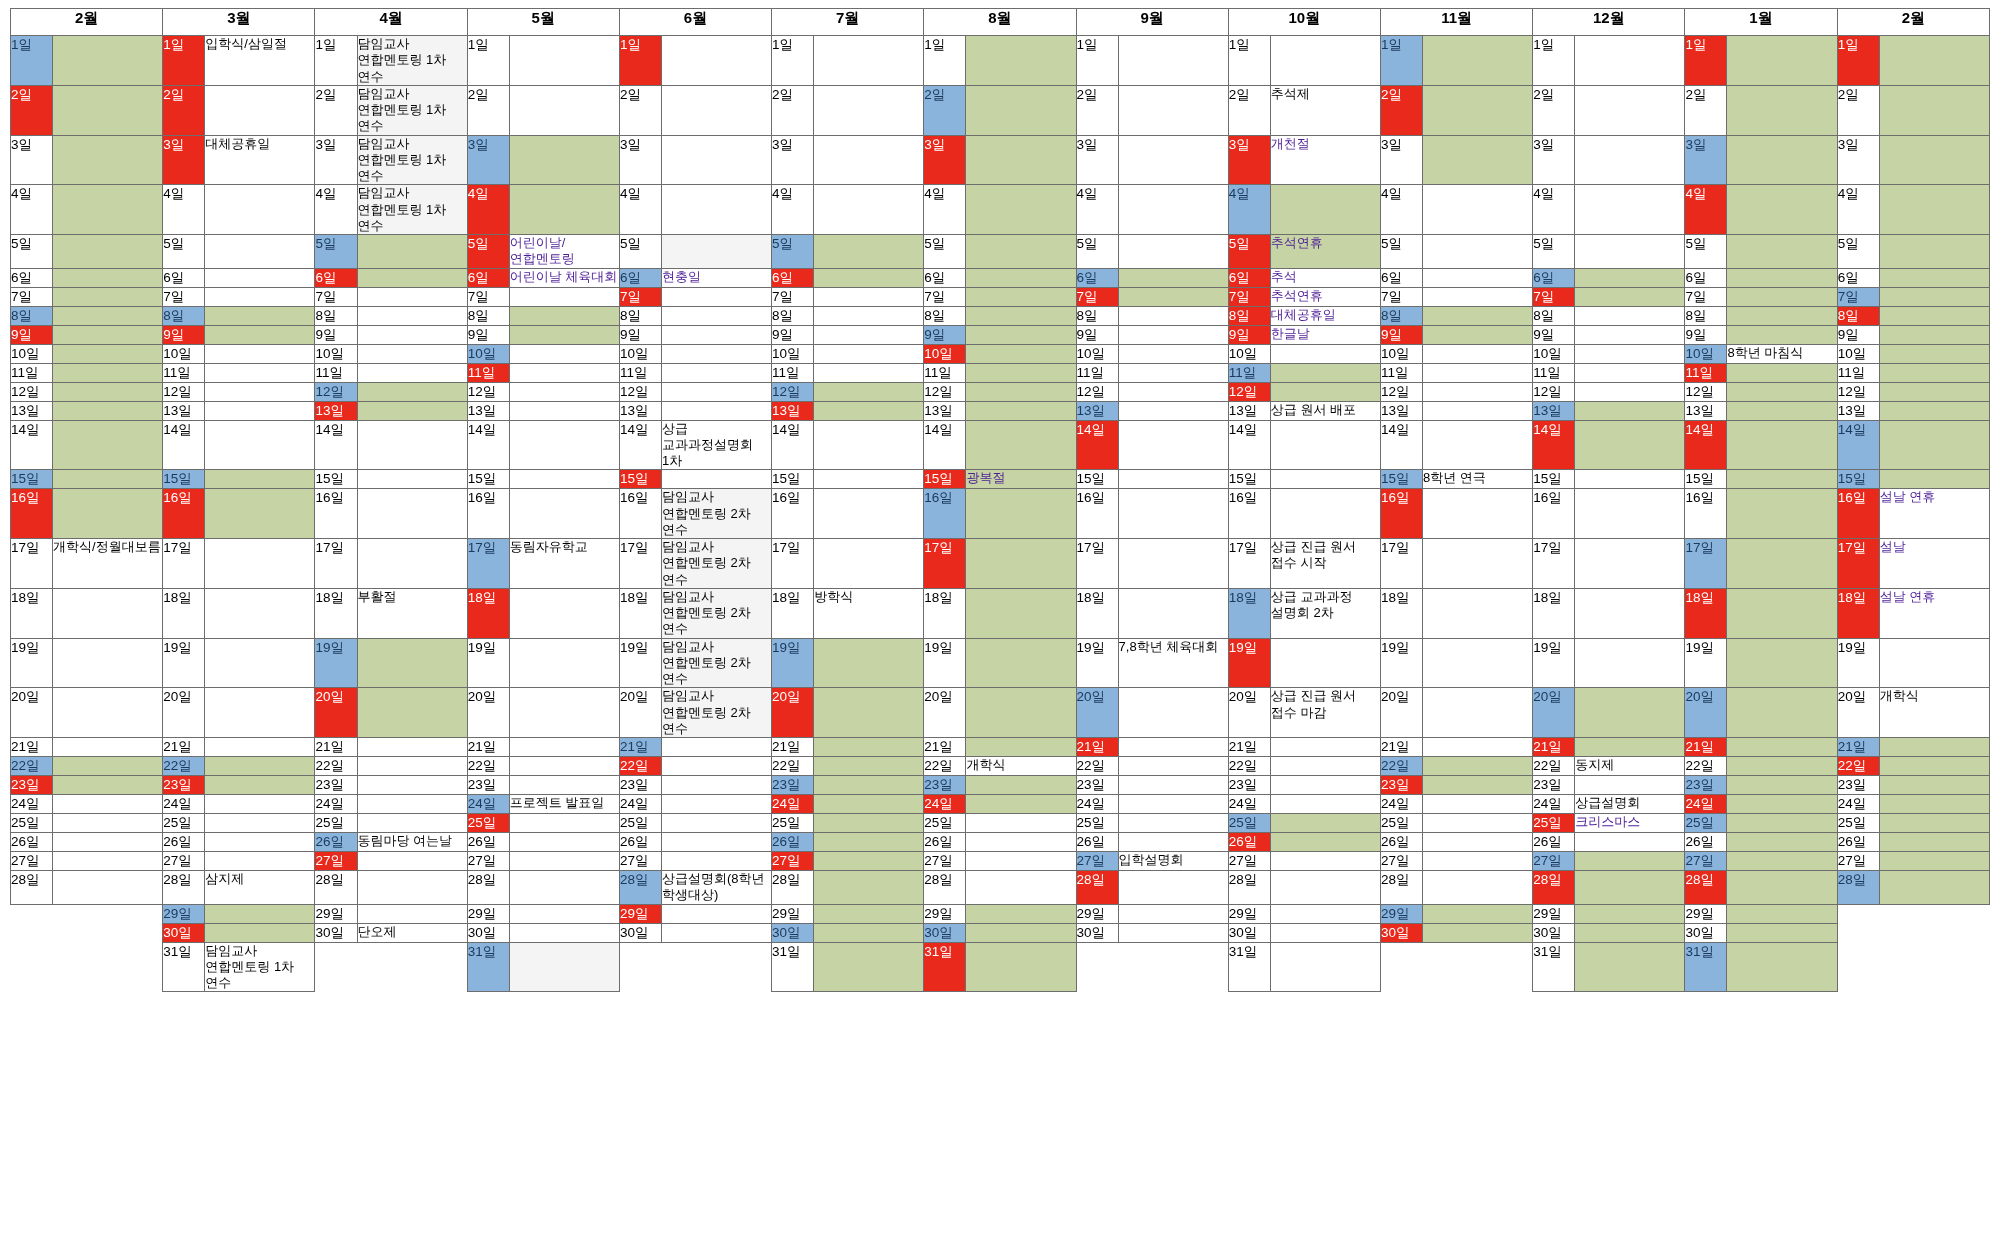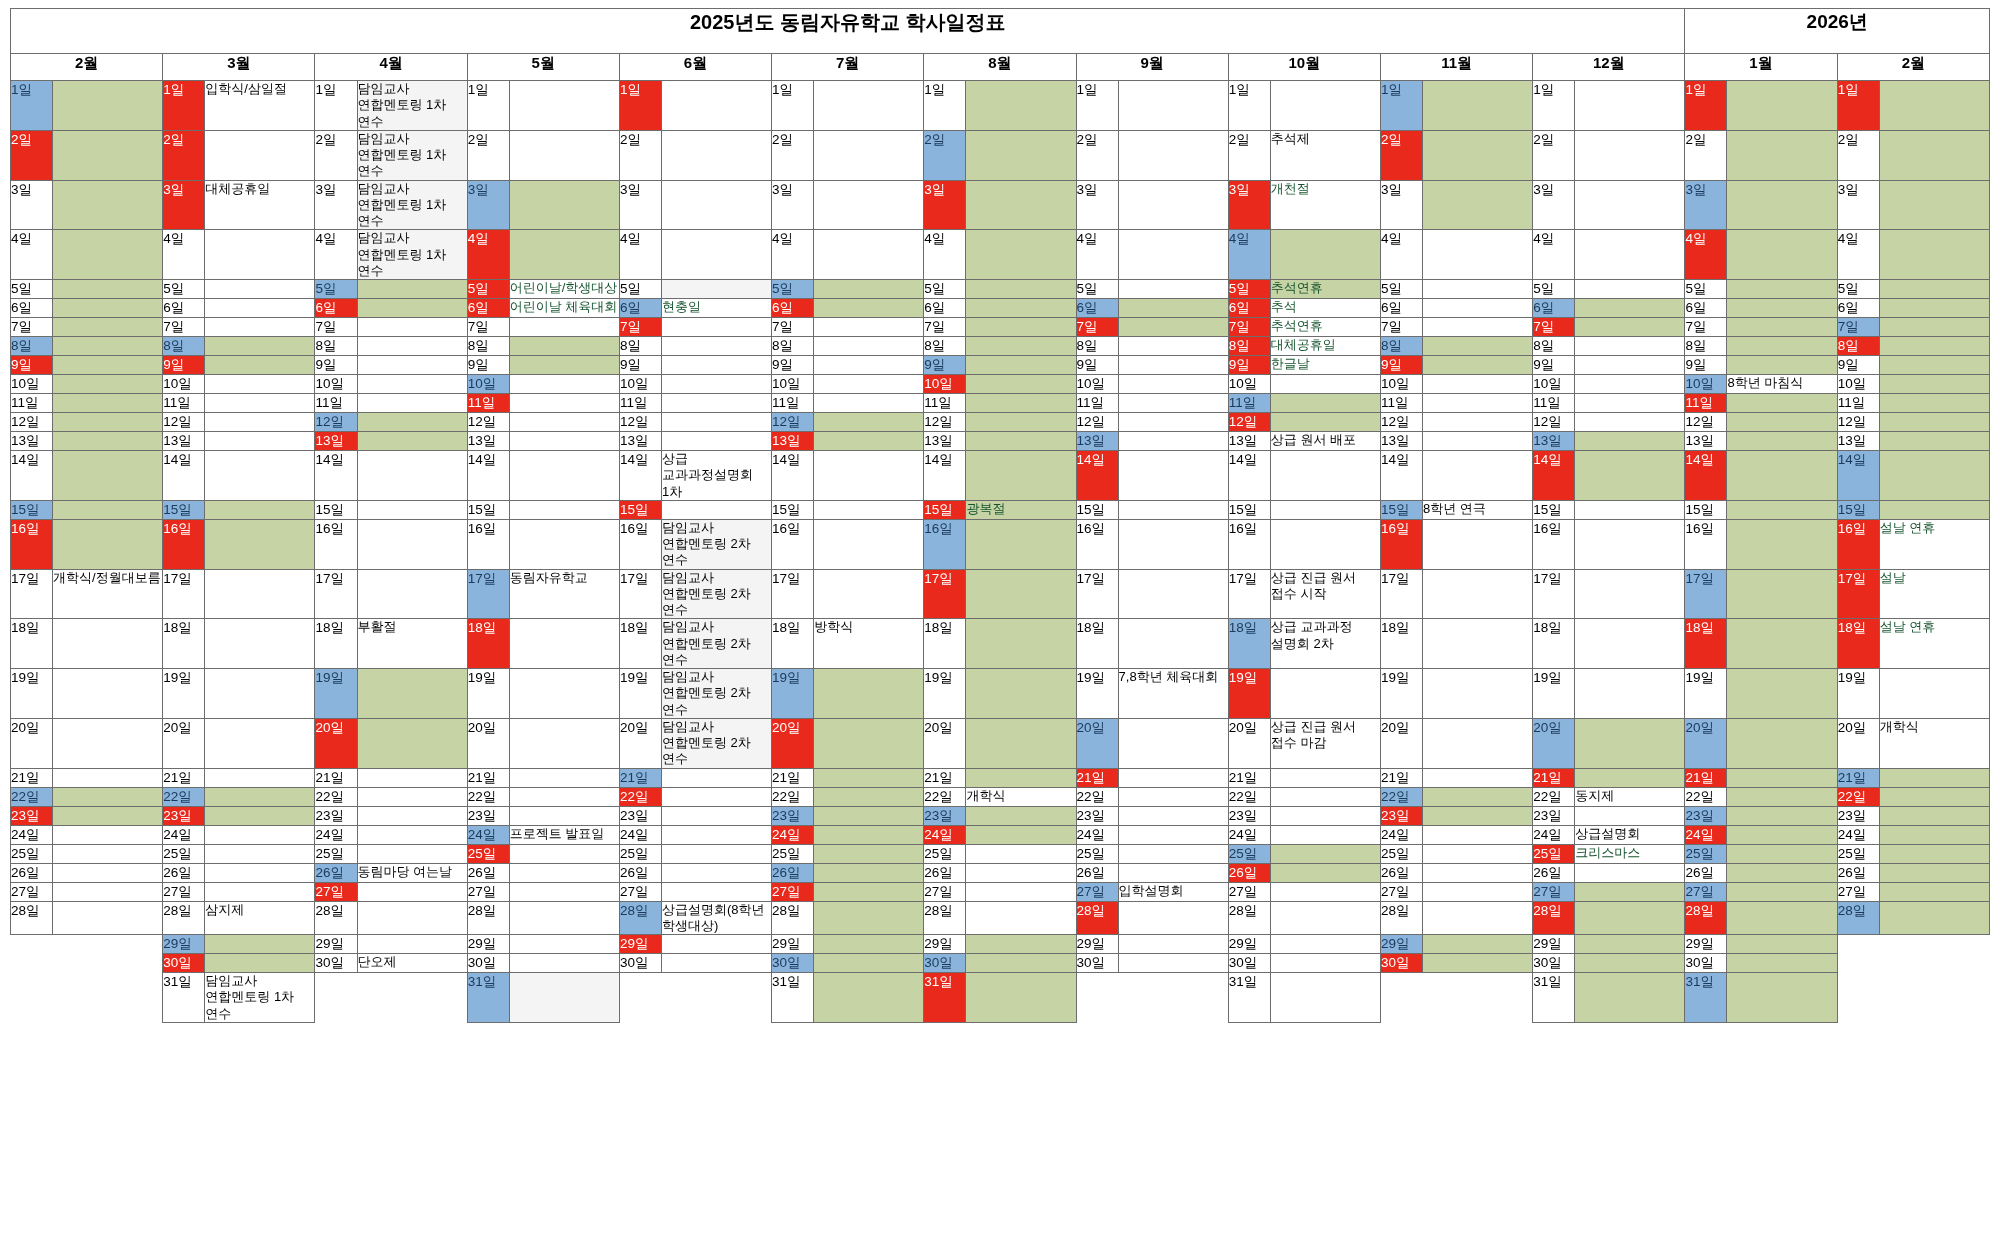--- a/index.html
+++ b/index.html
@@ -15,21 +15,21 @@
   .mh{height:26px;text-align:center;font-weight:bold;font-size:15px;vertical-align:middle;background:#fff;}
   
   .daynum{width:42px;font-size:13.5px;padding:3px 2px 3px 4px;white-space:nowrap;}
   .note{font-size:13px;padding:3px 3px 3px 4px;line-height:1.25;word-break:keep-all;}
   .red{background:#e8291c;color:#fff;}
   .blue{background:#8ab4dc;color:#1b3a5c;}
   .plain{background:#fff;color:#000;}
   .green{background:#c6d3a4;}
   .gray{background:#f4f4f4;}
   .white{background:#fff;}
-  .rtext{color:#14532d;}
+  .rtext{color:#4c1d95;}
   .empty-cell{background:#fff;}
 </style>
 </head>
 <body>
 
 <div id="page">
   <div class="wrap">
     <table class="cal">
       <colgroup id="cg">
           <col style="width: 42px;">
@@ -53,24 +53,20 @@
           <col style="width: 42px;">
           <col style="width: 110px;">
           <col style="width: 42px;">
           <col style="width: 110px;">
           <col style="width: 42px;">
           <col style="width: 110px;">
           <col style="width: 42px;">
           <col style="width: 110px;">
         </colgroup>
       <thead>
-        <tr>
-          <th class="title-cell" id="title-cell" colspan="22">2025년도 동림자유학교 학사일정표</th>
-          <th class="year-cell" id="year-cell" colspan="4">2026년</th>
-        </tr>
         <tr id="month-header-row">
             <th class="mh" colspan="2">2월</th>
             <th class="mh" colspan="2">3월</th>
             <th class="mh" colspan="2">4월</th>
             <th class="mh" colspan="2">5월</th>
             <th class="mh" colspan="2">6월</th>
             <th class="mh" colspan="2">7월</th>
             <th class="mh" colspan="2">8월</th>
             <th class="mh" colspan="2">9월</th>
             <th class="mh" colspan="2">10월</th>
@@ -194,21 +190,21 @@
             <td class="note green"></td>
           </tr>
           <tr>
             <td class="daynum plain">5일</td>
             <td class="note green"></td>
             <td class="daynum plain">5일</td>
             <td class="note white"></td>
             <td class="daynum blue">5일</td>
             <td class="note green"></td>
             <td class="daynum red">5일</td>
-            <td class="note white rtext">어린이날/학생대상</td>
+            <td class="note white rtext">어린이날/연합멘토링</td>
             <td class="daynum plain">5일</td>
             <td class="note gray"></td>
             <td class="daynum blue">5일</td>
             <td class="note green"></td>
             <td class="daynum plain">5일</td>
             <td class="note green"></td>
             <td class="daynum plain">5일</td>
             <td class="note white"></td>
             <td class="daynum red">5일</td>
             <td class="note green rtext">추석연휴</td>

